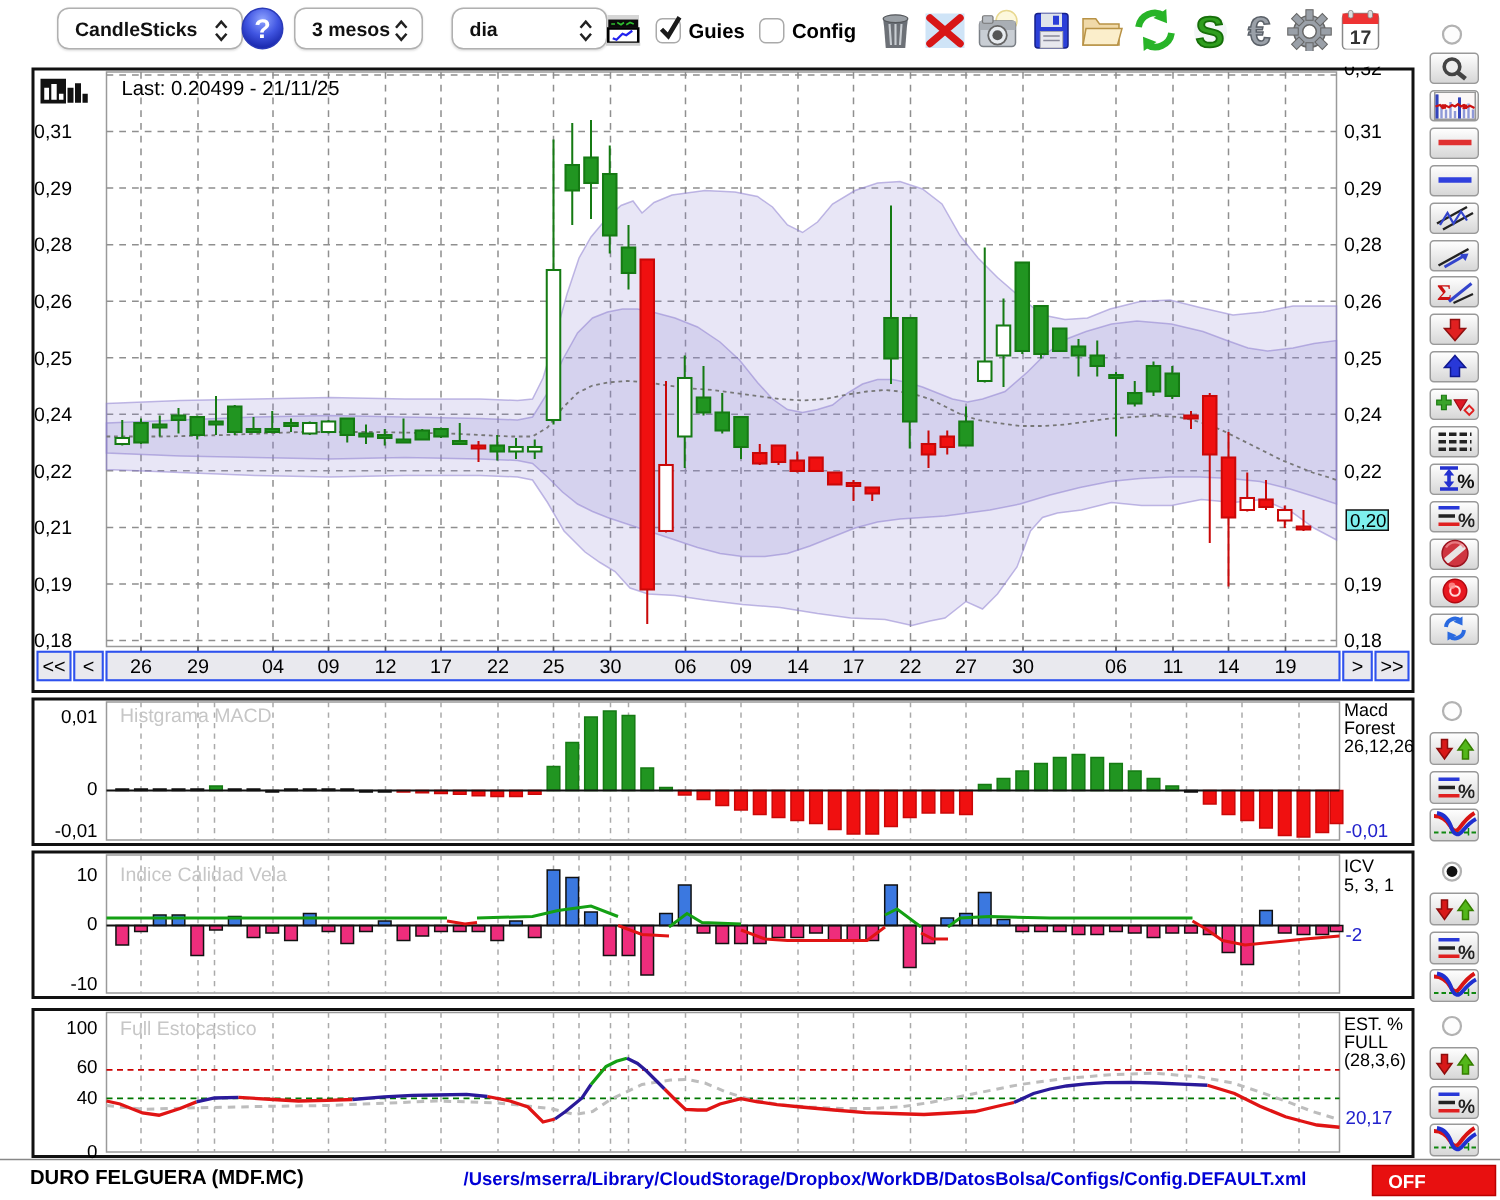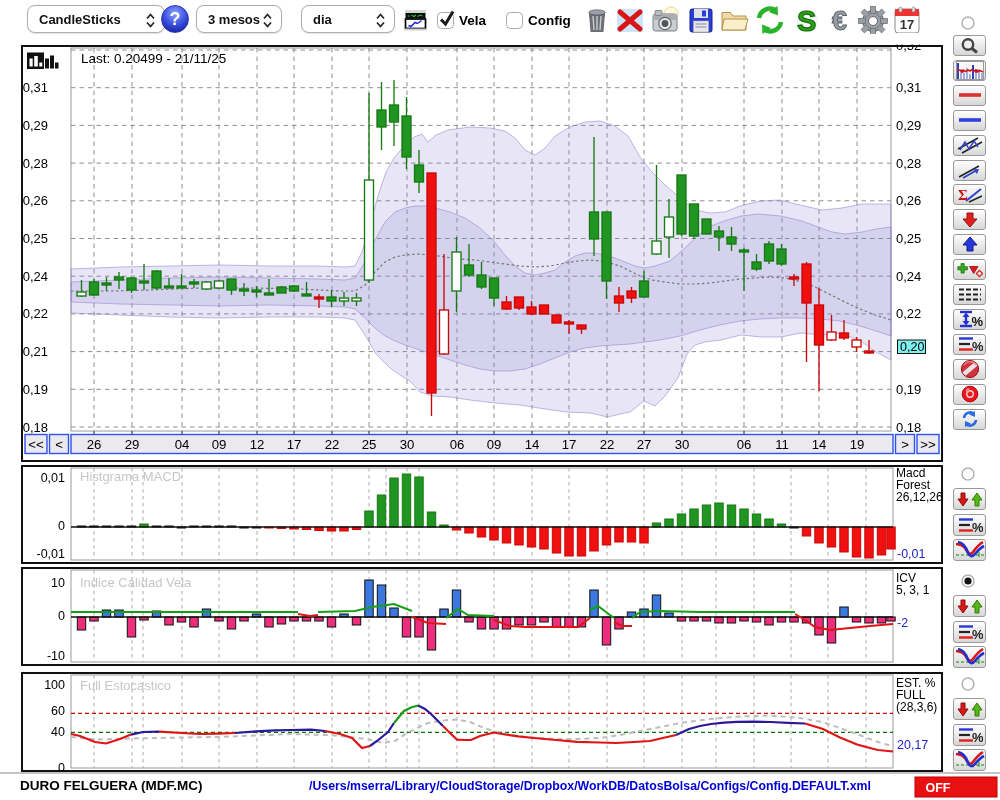--- a/index.html
+++ b/index.html
@@ -1,40 +1,40 @@
 <!DOCTYPE html>
 <html><head><meta charset="utf-8"><style>
 html,body{margin:0;padding:0;width:1000px;height:800px;overflow:hidden;background:#fff;font-family:"Liberation Sans", sans-serif;}*{box-sizing:border-box}.abs{position:absolute}.sel{position:absolute;height:28px;background:#fff;border:1.5px solid #b0b0b0;border-radius:8px;display:flex;align-items:center;font-size:13px;font-weight:700;color:#111;padding-left:11px;box-shadow:0 0.5px 1.5px rgba(0,0,0,0.12)}.chk{position:absolute;width:17px;height:17px;background:#fff;border:1.5px solid #aaa;border-radius:4.5px}.lbl{position:absolute;font-size:13.5px;font-weight:700;color:#000}
 </style></head><body>
-<div class="sel" style="left:27px;top:5px;width:138px">CandleSticks<svg style="position:absolute;right:9px;top:7px" width="9" height="15">
+<div class="sel" style="left:38px;top:5px;width:124px">CandleSticks<svg style="position:absolute;right:9px;top:7px" width="9" height="15">
       <path d="M1 5.5 L4.5 1.5 L8 5.5" fill="none" stroke="#222" stroke-width="1.7"></path>
       <path d="M1 9.5 L4.5 13.5 L8 9.5" fill="none" stroke="#222" stroke-width="1.7"></path>
     </svg></div>
 <div class="abs" style="left:161px;top:5px;width:28px;height:28px;border-radius:50%;background:radial-gradient(circle at 50% 28%,#8fa4ff 0%,#4156e2 45%,#1b2ab0 80%,#141f96);display:flex;align-items:center;justify-content:center;color:#fff;font-weight:bold;font-size:18px;border:1.5px solid #2a3ab8">?</div>
 <div class="sel" style="left:196px;top:5px;width:86px">3 mesos<svg style="position:absolute;right:9px;top:7px" width="9" height="15">
       <path d="M1 5.5 L4.5 1.5 L8 5.5" fill="none" stroke="#222" stroke-width="1.7"></path>
       <path d="M1 9.5 L4.5 13.5 L8 9.5" fill="none" stroke="#222" stroke-width="1.7"></path>
     </svg></div>
-<div class="sel" style="left:301px;top:5px;width:94px">dia<svg style="position:absolute;right:9px;top:7px" width="9" height="15">
+<div class="sel" style="left:301px;top:5px;width:104px">dia<svg style="position:absolute;right:9px;top:7px" width="9" height="15">
       <path d="M1 5.5 L4.5 1.5 L8 5.5" fill="none" stroke="#222" stroke-width="1.7"></path>
       <path d="M1 9.5 L4.5 13.5 L8 9.5" fill="none" stroke="#222" stroke-width="1.7"></path>
     </svg></div>
 <svg class="abs" style="left:404px;top:10px" width="23" height="21">
     <rect x="1" y="0" width="21" height="3" fill="#d6d6d6"></rect>
     <rect x="1.5" y="3" width="20" height="5.5" fill="#0a0a0a"></rect>
     <path d="M3.5 6 L6 6 M7.5 5 L10 6.5 L12 5 M13.5 6.5 L16 5 L18.5 6" fill="none" stroke="#2fbf2f" stroke-width="1.1"></path>
     <rect x="1.5" y="9" width="20" height="9.5" fill="#fff" stroke="#000" stroke-width="1.7"></rect>
     <path d="M4.5 15.5 L7 16.5 L11 12.5 L13.5 13.5 L17.5 10.5" fill="none" stroke="#2222ee" stroke-width="1.5"></path>
     <rect x="0" y="18.5" width="23" height="2" fill="#cfcfcf"></rect>
   </svg>
 <div class="chk" style="left:437px;top:12px"></div>
 <svg class="abs" style="left:438px;top:9px" width="18" height="19">
     <path d="M3 10.5 L7.5 15 L15 2.5" fill="none" stroke="#1a1a1a" stroke-width="3"></path>
   </svg>
-<div class="lbl" style="left:459px;top:12.5px">Vela</div>
+<div class="lbl" style="left:459px;top:12.5px">Guies</div>
 <div class="chk" style="left:506px;top:12px"></div>
 <div class="lbl" style="left:528px;top:12.5px">Config</div>
 <svg class="abs" style="left:583px;top:6px" width="340" height="28">
 <g transform="translate(2,0)">
       <path d="M4 7 L20 7 L18.5 26 L5.5 26 Z" fill="#6d7177"></path>
       <path d="M4 7 L20 7 L19.7 11 L4.3 11 Z" fill="#6a6f76"></path>
       <ellipse cx="12" cy="6.5" rx="8.2" ry="2.6" fill="#9aa0a6" stroke="#55585c" stroke-width="0.8"></ellipse>
       <path d="M8 10 L9 24 M12 10 L12 24 M16 10 L15 24" stroke="#c8cdd2" stroke-width="1.4" fill="none"></path>
     </g>
 <g transform="translate(34,0)">

